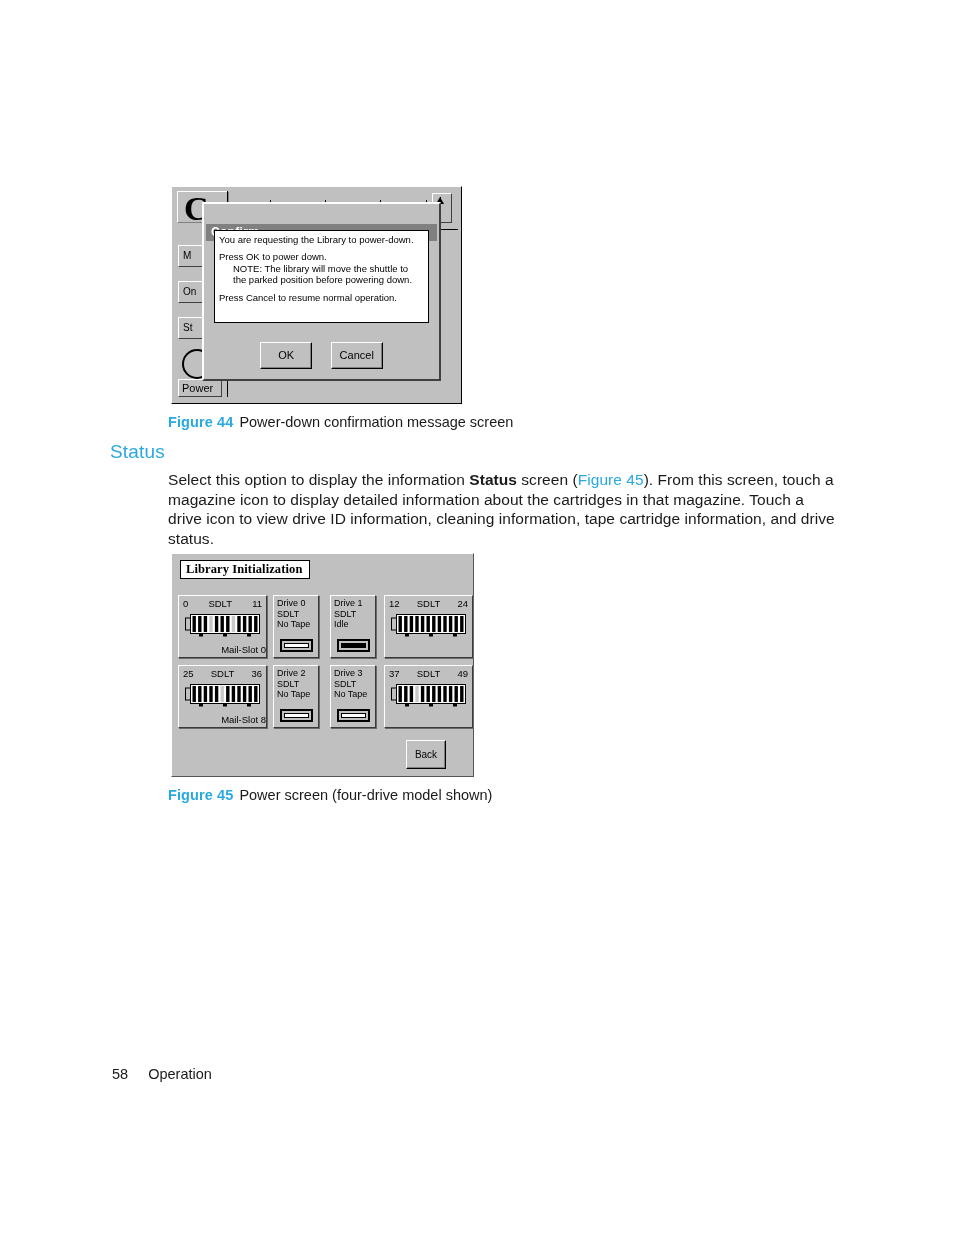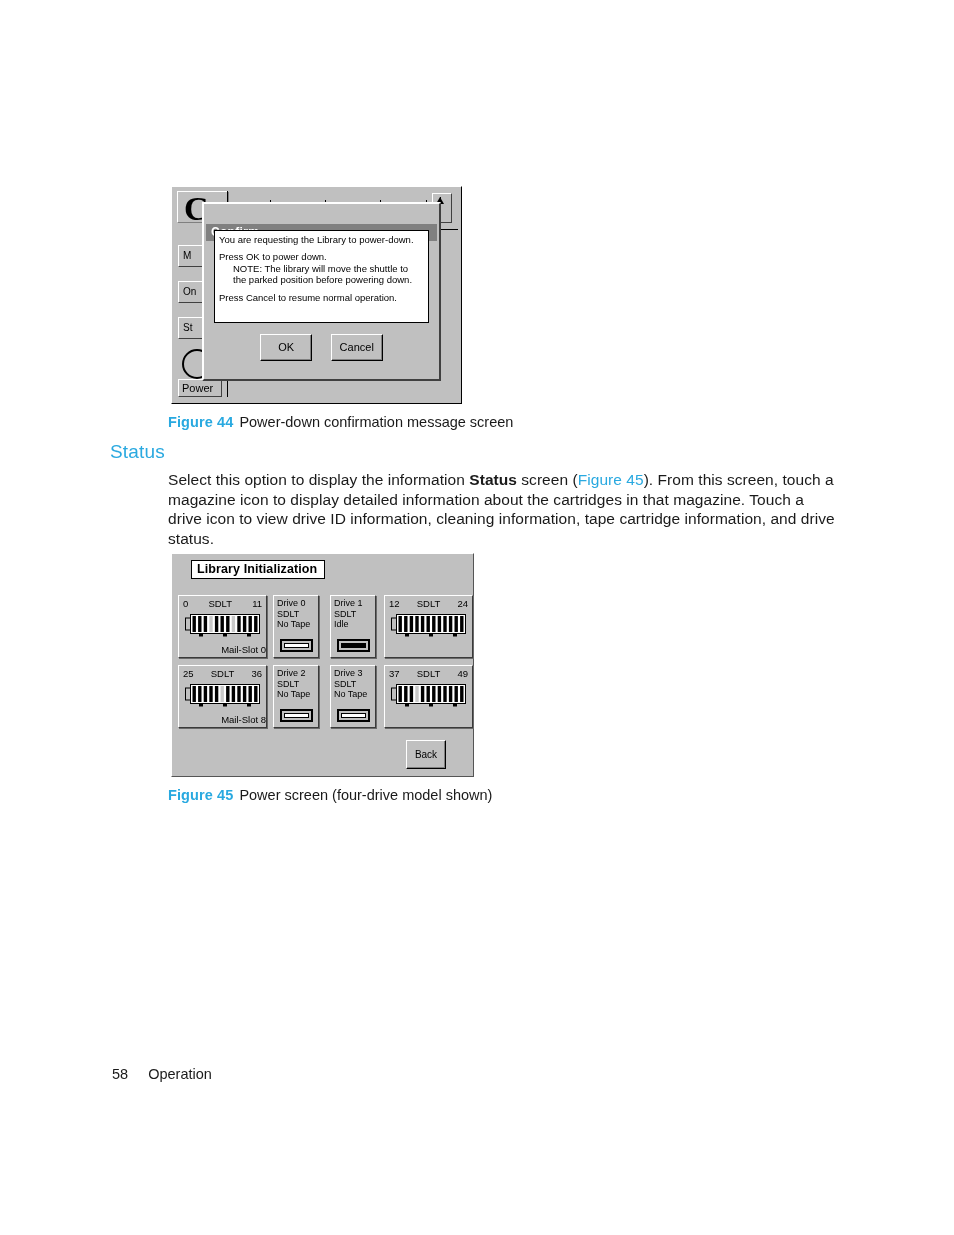--- a/index.html
+++ b/index.html
@@ -255,48 +255,49 @@
     border-bottom: 1px solid #000000;
     box-shadow: inset -1px -1px 0 #808080;
     font-size: 11px;
     color: #000;
     text-align: center;
     box-sizing: border-box;
   }
   .confirm-buttons .btn95 {
     width: 52px; height: 27px;
     line-height: 25px;
-    margin: 0 7px;
+    margin: 8px 7px;
   }
 
   
   #figure-45 {
     position: absolute;
     left: 171px;
     top: 553px;
     width: 303px;
     height: 224px;
     background: #c0c0c0;
     border-top: 1px solid #ffffff;
     border-left: 1px solid #ffffff;
     border-right: 1px solid #555555;
     border-bottom: 1px solid #555555;
     box-sizing: border-box;
   }
   .status-title {
     position: absolute;
-    left: 19px; top: 6px;
+    left: 8px; top: 6px;
     padding: 1px 7px 2px 5px;
     background: #ffffff;
     border: 1px solid #000;
     font-size: 12.5px;
     font-weight: bold;
     color: #000;
     letter-spacing: 0.1px;
     line-height: 14px;
+    font-family: Liberation Serif, serif;
   }
   .tile-grid {
     position: absolute;
     left: 6px; top: 41px;
     width: 292px;
   }
   .tile-row { position: relative; height: 70px; }
 
   .tile {
     position: absolute;

